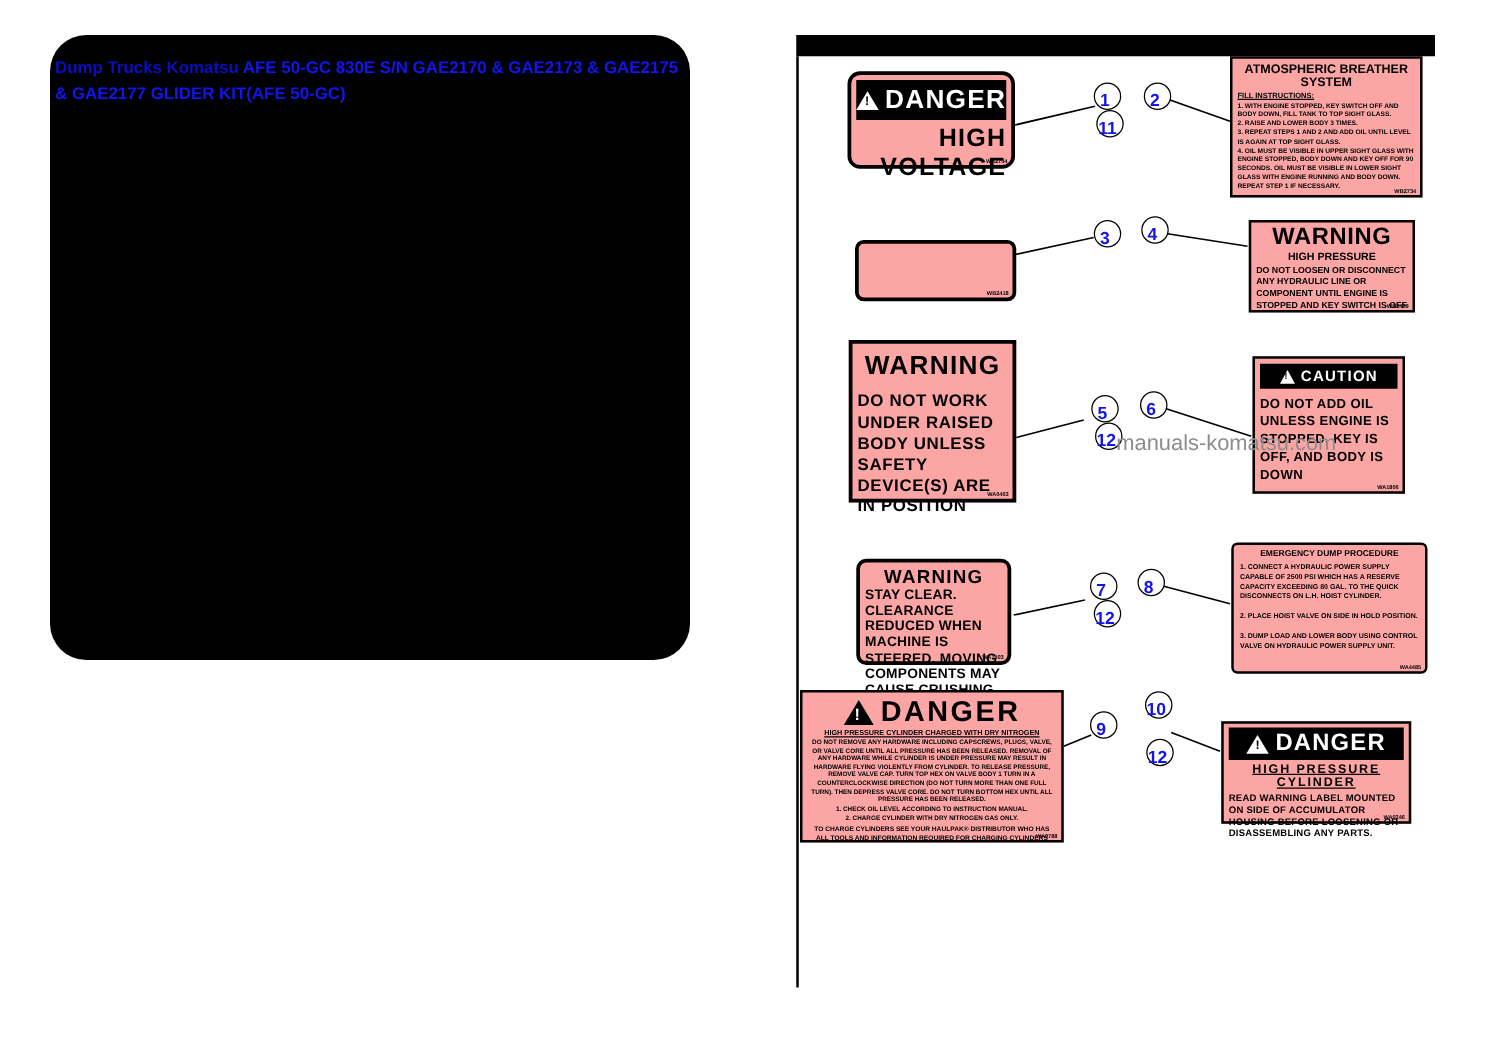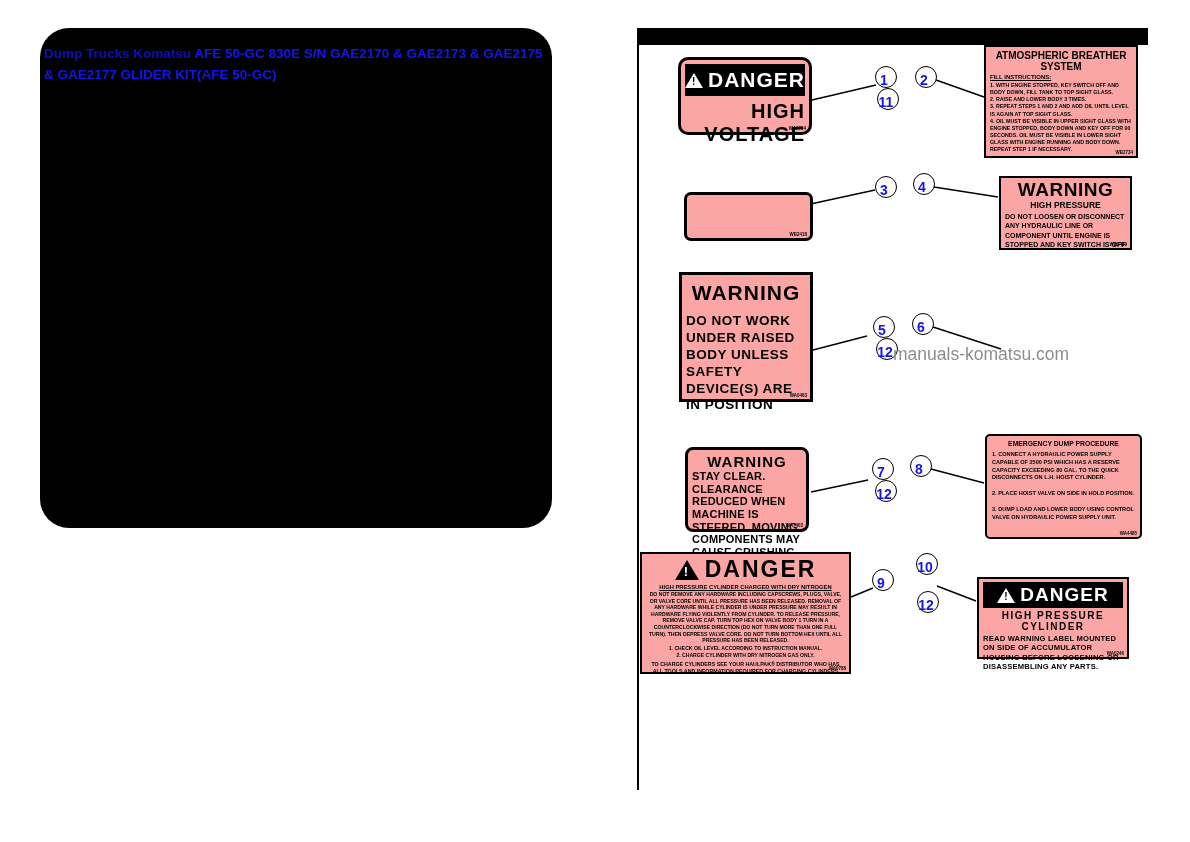--- a/index.html
+++ b/index.html
@@ -85,21 +85,21 @@
   #nitro .dh{display:flex;align-items:center;justify-content:center;gap:6px;
              font-size:23px;font-weight:bold;letter-spacing:2px;}
   #nitro .sub{text-align:center;font-size:5.8px;font-weight:bold;text-decoration:underline;margin:1px 0;}
   #nitro .body{font-size:5.1px;font-weight:bold;text-align:center;line-height:1.3;}
   #nitro .items{font-size:5.1px;font-weight:bold;text-align:center;line-height:1.4;white-space:pre-line;margin-top:1px;}
   #nitro .foot{font-size:5.3px;font-weight:bold;text-align:center;line-height:1.35;margin-top:2px;}
 
   
   #hpc{left:977px;top:577px;width:152px;height:82px;padding:3px 4px;}
   #hpc .blackbar{height:26px;font-size:19px;letter-spacing:1px;}
-  #hpc .sub{text-align:center;font-size:10px;font-weight:bold;
+  #hpc .sub{text-align:center;font-size:10px;font-weight:bold;text-decoration:underline;
             letter-spacing:1.5px;margin:2px 0;}
   #hpc .b{font-size:7.6px;font-weight:bold;line-height:1.25;letter-spacing:0.2px;}
 
   
   .callout{position:absolute;width:22px;height:22px;border:1.6px solid #000;border-radius:50%;
            background:#fff;box-sizing:border-box;display:flex;align-items:center;justify-content:center;}
   .callout span{color:#1414e8;font-size:14px;font-weight:bold;transform:translate(-2px,3px);}
 
   
   .watermark{position:absolute;left:893px;top:344px;font-size:17.5px;color:#8d8d8d;z-index:5;}
@@ -168,20 +168,28 @@
     <div class="tiny">DO NOT LOOSEN OR DISCONNECT ANY HYDRAULIC LINE OR COMPONENT UNTIL ENGINE IS STOPPED AND KEY SWITCH IS OFF</div>
     <span class="code">WB2439</span>
   </div>
 
   <div class="decal" id="wbody">
     <div class="w">WARNING</div>
     <div class="b">DO NOT WORK UNDER RAISED BODY UNLESS SAFETY DEVICE(S) ARE IN POSITION</div>
     <span class="code">WA0463</span>
   </div>
 
+  <div class="decal" id="caution">
+    <div class="blackbar">
+      <span class="tri white small"></span>
+      <span class="hdr">CAUTION</span>
+    </div>
+    <div class="b">DO NOT ADD OIL UNLESS ENGINE IS STOPPED, KEY IS OFF, AND BODY IS DOWN</div>
+    <span class="code">WA1806</span>
+  </div>
 
   <div class="decal rounded" id="stay">
     <div class="w">WARNING</div>
     <div class="b">STAY CLEAR. CLEARANCE REDUCED WHEN MACHINE IS STEERED.      MOVING COMPONENTS MAY CAUSE CRUSHING.</div>
     <span class="code">WA7403</span>
   </div>
 
   <div class="decal" id="edump">
     <div class="title">EMERGENCY DUMP PROCEDURE</div>
     <div class="tiny">1. CONNECT A HYDRAULIC POWER SUPPLY CAPABLE OF 2500 PSI WHICH HAS A RESERVE CAPACITY EXCEEDING 80 GAL. TO THE QUICK DISCONNECTS ON L.H. HOIST CYLINDER.

